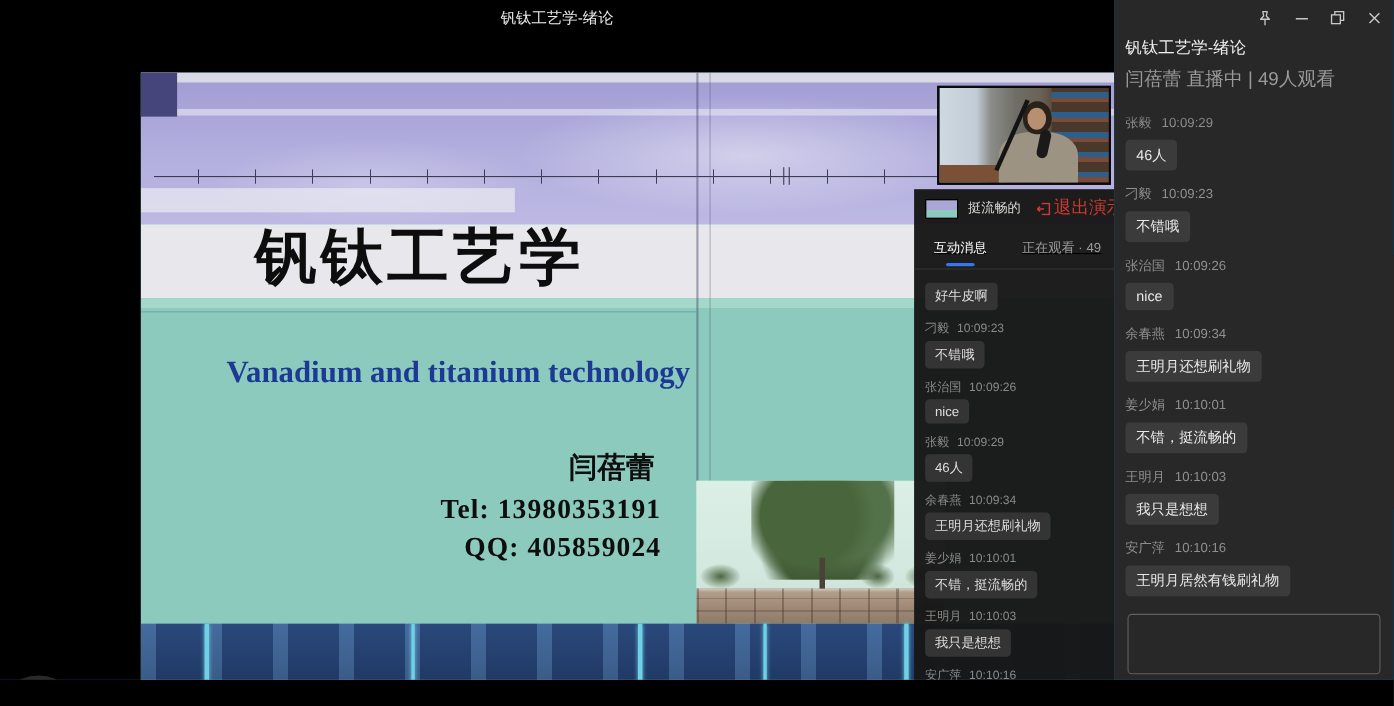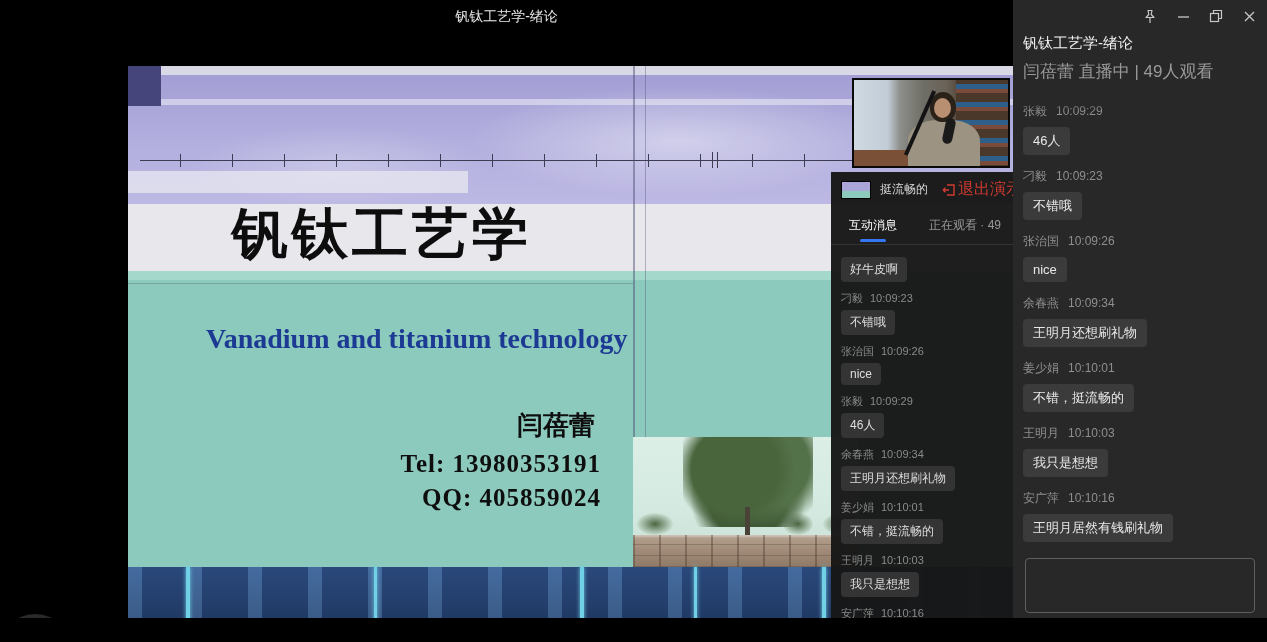--- a/index.html
+++ b/index.html
@@ -94,21 +94,21 @@
   .overlay { position:absolute; left:831px; top:172px; width:182px; height:455px;
              background:rgba(23,23,23,.97); overflow:hidden; }
   .ov-status { display:flex; align-items:center; padding:7px 8px 5px 10px; }
   .ov-thumb { width:30px; height:18px; flex:0 0 auto; border:1px solid #000;
     background:linear-gradient(180deg,#aaa7d8 0 55%,#8ccabd 55% 100%); }
   .ov-status-label { color:#d8d8d8; font-size:12px; margin-left:9px; white-space:nowrap; }
   .ov-exit { display:flex; align-items:center; color:#cf3b30; font-size:16px;
     white-space:nowrap; margin-left:14px; margin-right:-26px; cursor:pointer; }
   .ov-exit svg { margin-right:3px; flex:0 0 auto; }
   .ov-tabs { display:flex; align-items:center; height:36px; border-bottom:1px solid #333;
-             padding:0 12px 0 18px; margin-top:4px; }
+             padding:0 12px 0 18px; margin-top:4px;text-decoration:underline; }
   .ov-tab { position:relative; font-size:12px; color:#9a9a9a; height:36px; line-height:32px; cursor:pointer; }
   .ov-tab.active { color:#fff; }
   .ov-tab.active .tab-underline { position:absolute; left:50%; transform:translateX(-50%);
     bottom:3px; width:26px; height:3px; border-radius:2px; background:#3577f2; }
   .ov-tab + .ov-tab { margin-left:auto; }
   .ov-msgs { padding:12px 10px 0 10px; }
   .ov-msgs .msg { margin-bottom:9px; }
   .ov-msgs .msg-meta { color:#8a8a8a; font-size:11px; margin-bottom:4px; }
   .ov-msgs .msg-meta .t { margin-left:7px; }
   .ov-msgs .msg-bubble { display:inline-block; background:#343434; border-radius:4px;

